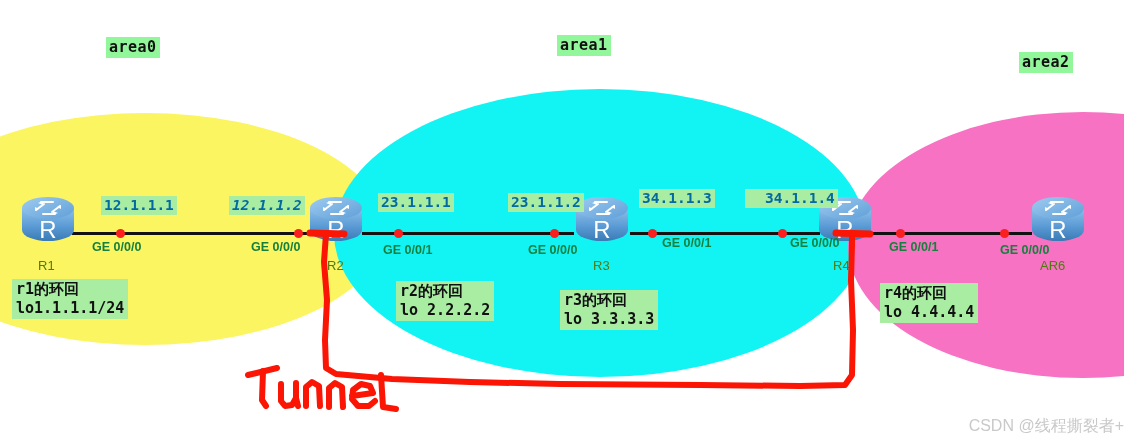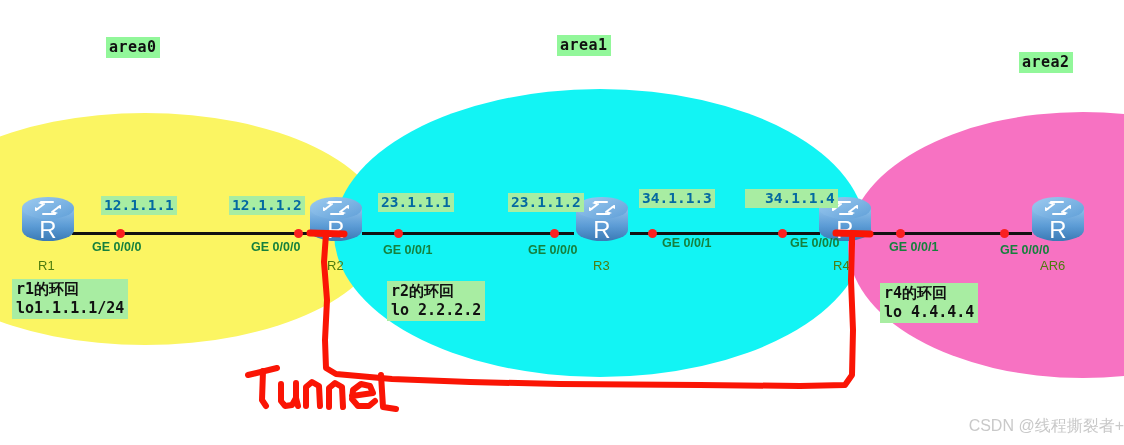--- a/index.html
+++ b/index.html
@@ -276,39 +276,41 @@
     </svg>
   </div>
 
   <div class="router-name" style="left:38px;  top:258px;">R1</div>
   <div class="router-name" style="left:327px; top:258px;">R2</div>
   <div class="router-name" style="left:593px; top:258px;">R3</div>
   <div class="router-name" style="left:833px; top:258px;">R4</div>
   <div class="router-name" style="left:1040px; top:258px;">AR6</div>
 
   <div class="ip-chip" style="left:101px; top:196px;">12.1.1.1</div>
-  <div class="ip-chip" style="left:229px; top:196px;">12.1.1.2</div>
+  <div class="ip-chip" style="left:229px; top:196px;font-style:italic;">12.1.1.2</div>
   <div class="ip-chip" style="left:378px; top:193px;">23.1.1.1</div>
   <div class="ip-chip" style="left:508px; top:193px;">23.1.1.2</div>
   <div class="ip-chip" style="left:639px; top:189px;">34.1.1.3</div>
   <div class="ip-chip" style="left:745px; top:189px;padding-left:20px;">34.1.1.4</div>
 
   <div class="iface-label" style="left:92px;  top:240px;">GE 0/0/0</div>
   <div class="iface-label" style="left:251px; top:240px;">GE 0/0/0</div>
   <div class="iface-label" style="left:383px; top:243px;">GE 0/0/1</div>
   <div class="iface-label" style="left:528px; top:243px;">GE 0/0/0</div>
   <div class="iface-label" style="left:662px; top:236px;">GE 0/0/1</div>
   <div class="iface-label" style="left:790px; top:236px;">GE 0/0/0</div>
   <div class="iface-label" style="left:889px; top:240px;">GE 0/0/1</div>
   <div class="iface-label" style="left:1000px; top:243px;">GE 0/0/0</div>
 
   <div class="loopback-note" style="left:12px;  top:279px;">r1的环回
 lo1.1.1.1/24</div>
-  <div class="loopback-note" style="left:387px; top:281px;">r2的环回
+  <div class="loopback-note" style="left:396px; top:281px;">r2的环回
 lo 2.2.2.2</div>
+  <div class="loopback-note" style="left:560px; top:290px;">r3的环回
+lo 3.3.3.3</div>
   <div class="loopback-note" style="left:880px; top:283px;">r4的环回
 lo 4.4.4.4</div>
 
   <svg id="tunnel-overlay" viewBox="0 0 1124 445">
 
     <path d="M326 234 L324 262 L327 300 L325 340 L326 368 L336 374 L392 379
              L470 382 L560 384 L700 385 L800 386 L845 385 L852 375 L853 330
              L851 280 L852 244 L852 234" fill="none" stroke="#fa1505" stroke-width="6" stroke-linecap="round" stroke-linejoin="round"></path>
 
     <path d="M310 233 L344 234" fill="none" stroke="#fa1505" stroke-width="7" stroke-linecap="round"></path>

